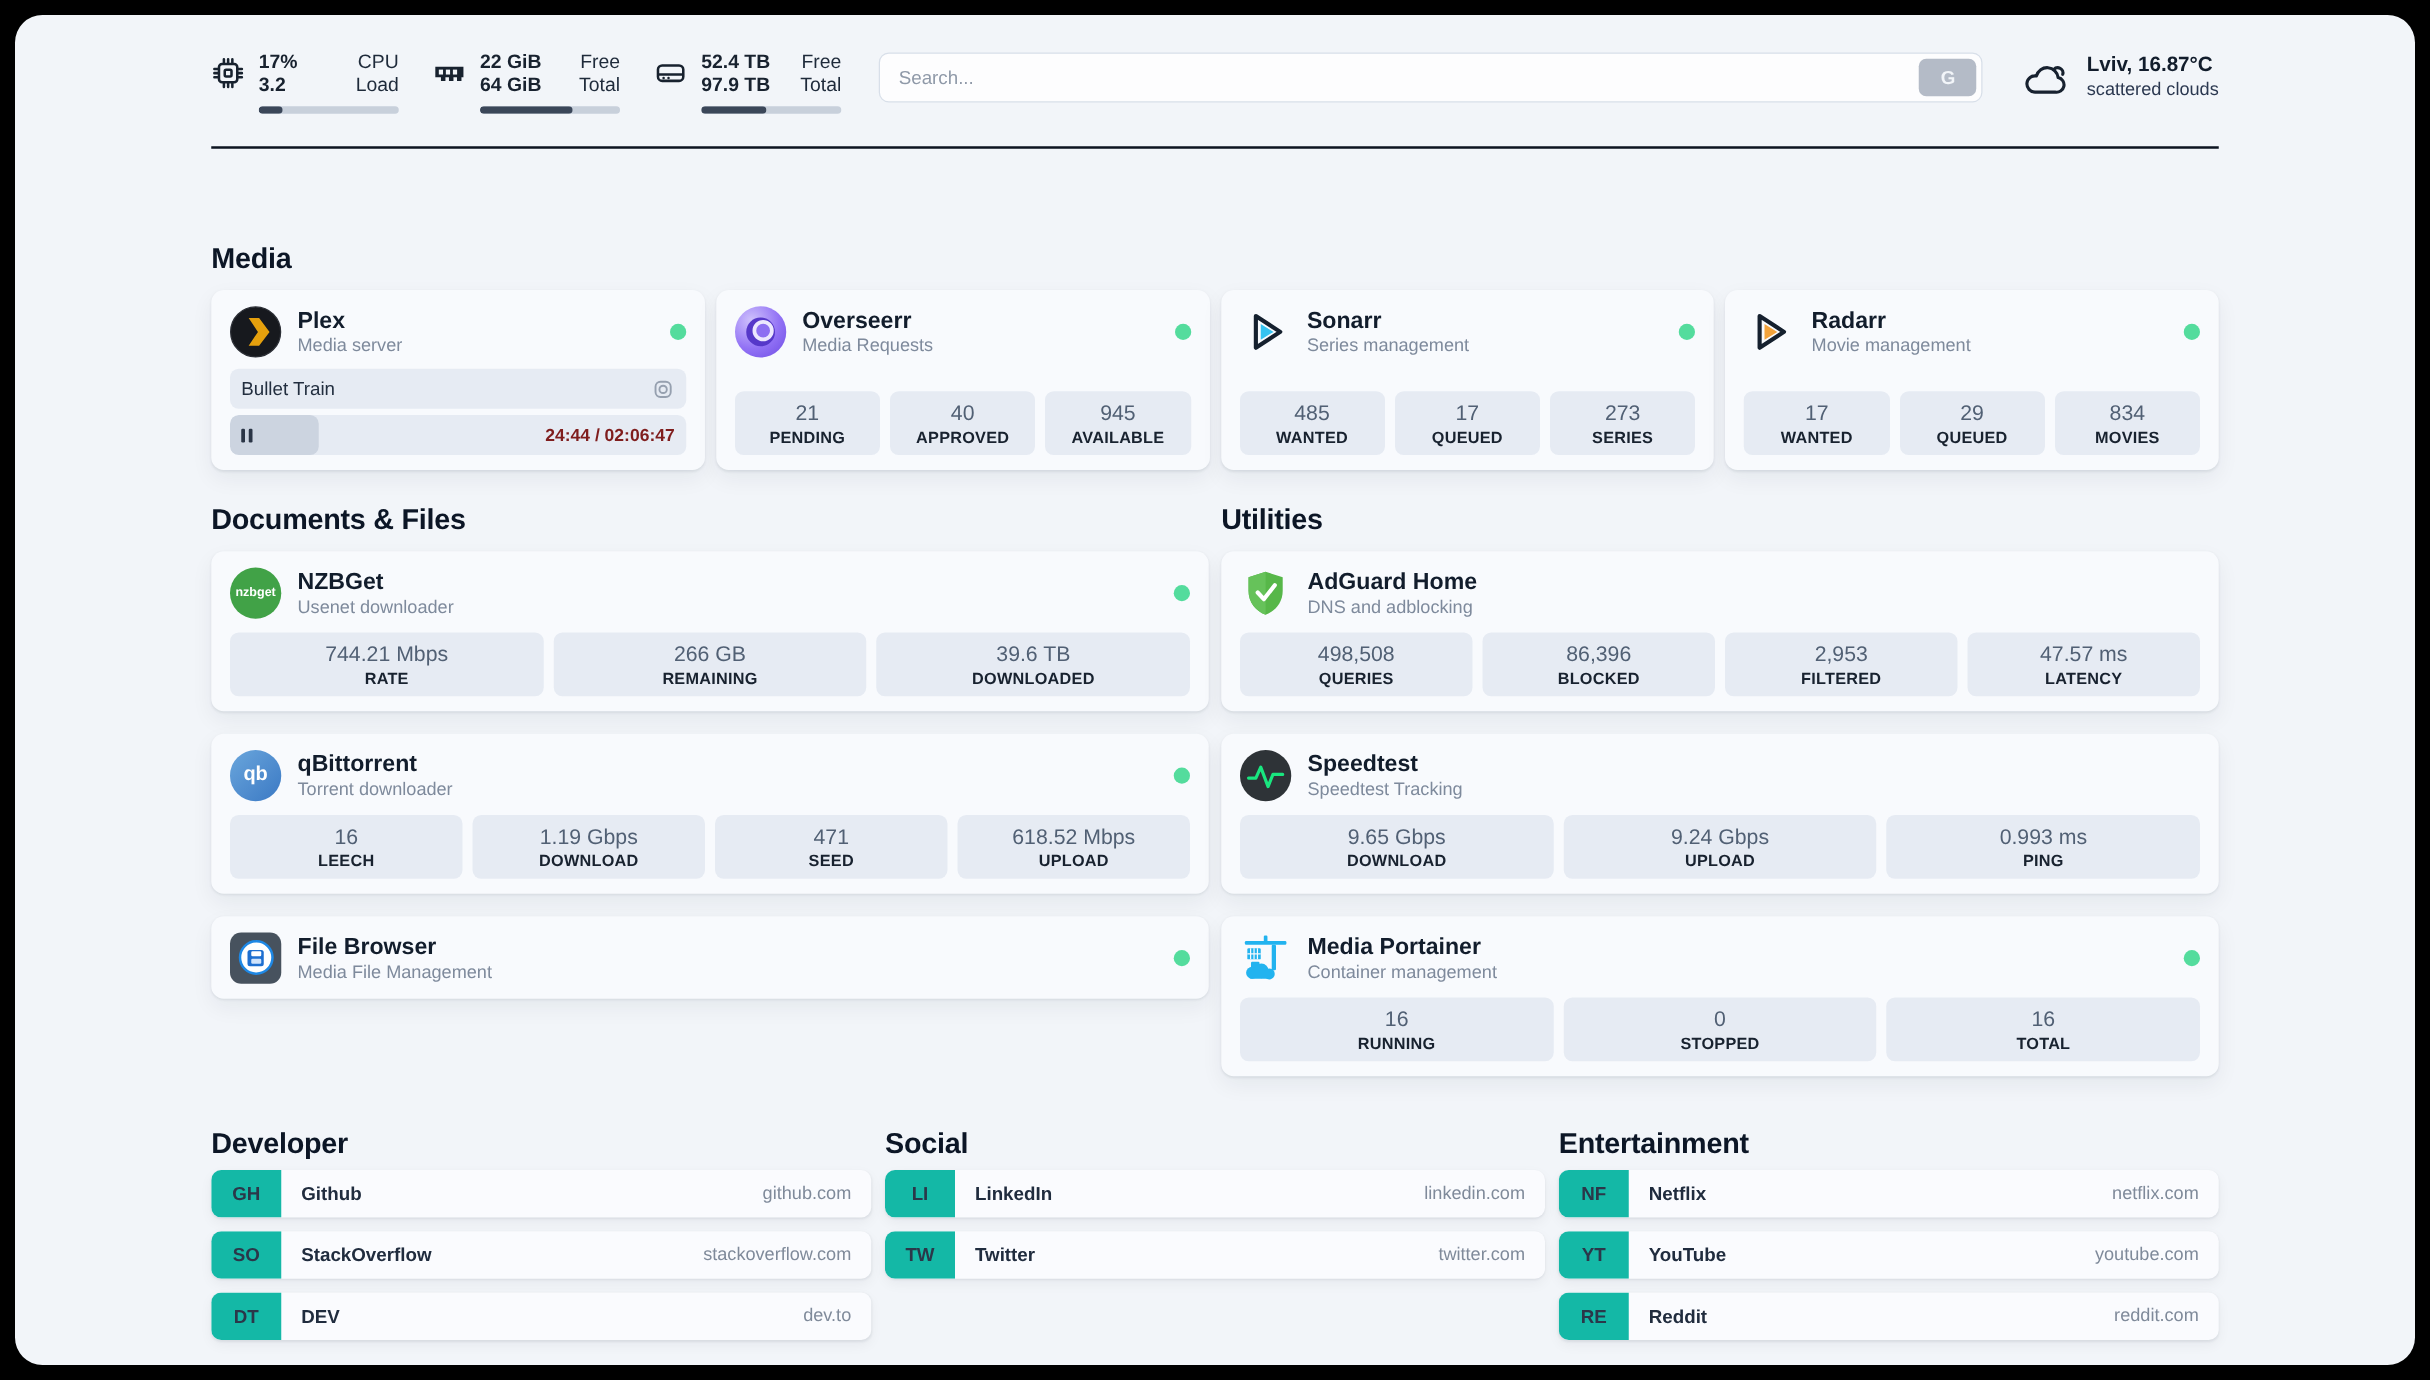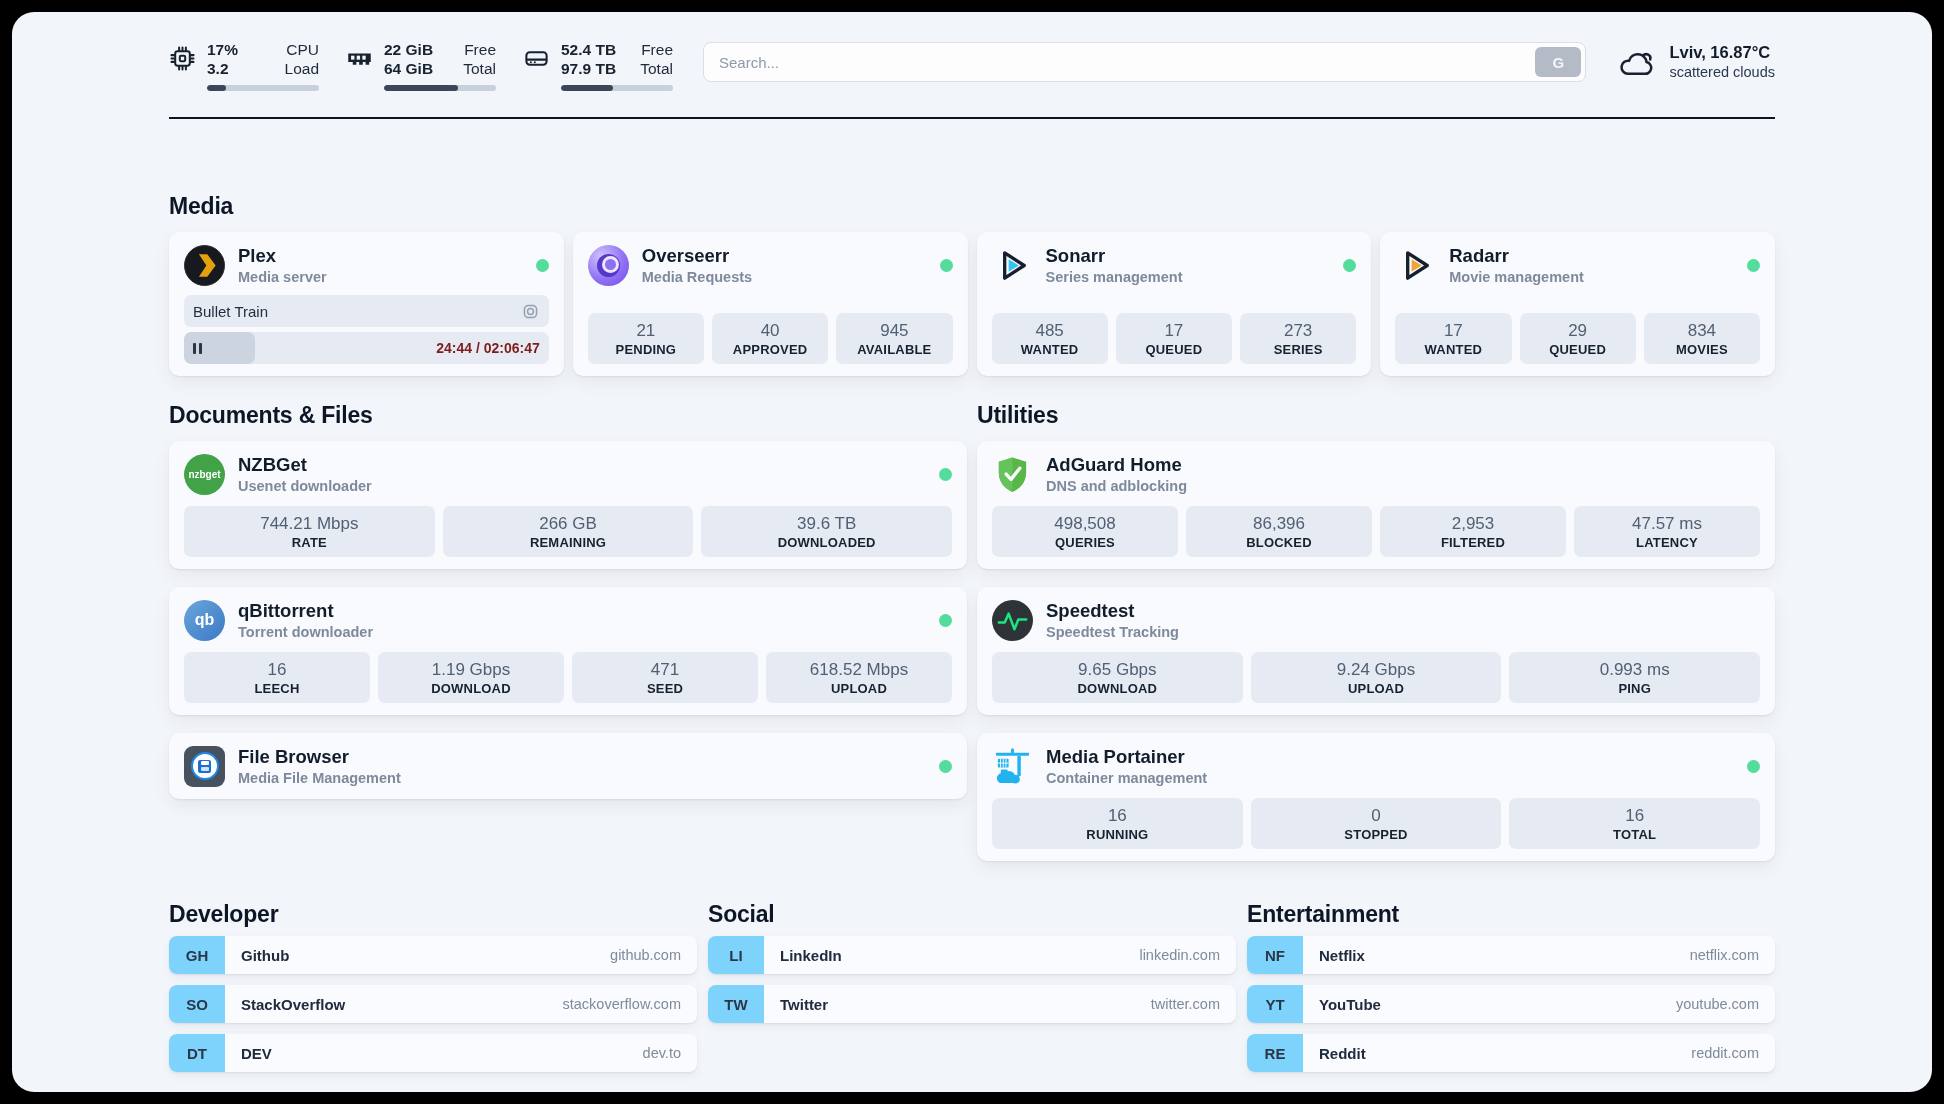--- a/index.html
+++ b/index.html
@@ -54,21 +54,21 @@
 
   .card {
     background:#f8fafd; border-radius:10px; padding:12px 15px;
     box-shadow:0 1px 2px rgba(18,28,48,.08), 0 7px 18px rgba(18,28,48,.06);
     display:flex; flex-direction:column;
   }
   .card-head { display:flex; align-items:center; gap:13px; }
   .app-icon { width:41px; height:41px; flex:none; position:relative; }
   .app-icon svg { width:100%; height:100%; display:block; }
   .app-name { font-size:18.5px; font-weight:700; color:#121d2c; line-height:23px; }
-  .app-desc { font-size:14.5px; font-weight:700; color:#7e8a9c; line-height:18px; margin-top:1px; }
+  .app-desc { font-size:14.5px; font-weight:400; color:#7e8a9c; line-height:18px; margin-top:1px; }
   .dot { width:13px; height:13px; border-radius:50%; background:#54dc9d; margin-left:auto; flex:none; align-self:center; }
 
   .stats { display:flex; gap:8px; margin-top:auto; padding-top:11px; }
   .stat { flex:1; background:#e6ebf3; border-radius:7px; text-align:center; padding:7px 4px 6px; }
   .stat-v { font-size:17px; font-weight:500; color:#51607а; }
   .stat-v { font-size:17px; font-weight:500; color:#516074; line-height:21px; }
   .stat-l { font-size:13px; font-weight:700; color:#18222f; line-height:16px; margin-top:1px; letter-spacing:.2px; }
 
   
   .plex-rows { margin-top:auto; padding-top:9px; display:flex; flex-direction:column; gap:5px; }
@@ -90,21 +90,21 @@
   .col .card + .card { margin-top:18px; }
 
   
   .cols3 { display:grid; grid-template-columns:repeat(3,1fr); column-gap:11px; margin-top:40px; align-items:start; }
   .linkrow {
     margin-top:11px; height:38px; background:#fafbfe; border-radius:8px; display:flex; align-items:center;
     box-shadow:0 1px 2px rgba(18,28,48,.07), 0 4px 10px rgba(18,28,48,.05); overflow:hidden; cursor:pointer;
   }
   .cols3 .linkrow:first-of-type { margin-top:8px; }
   .abbr {
-    width:56px; height:100%; background:#7dd3fc; display:flex; align-items:center; justify-content:center;
+    width:56px; height:100%; background:#14b8a6; display:flex; align-items:center; justify-content:center;
     font-size:15px; font-weight:600; color:#2b3749; flex:none;
   }
   .link-label { margin-left:16px; font-size:15px; font-weight:600; color:#202c3e; }
   .link-url { margin-left:auto; margin-right:16px; font-size:14.5px; font-weight:500; color:#7f8a9a; }
 
   
   .icon-circle { width:41px; height:41px; border-radius:50%; display:flex; align-items:center; justify-content:center; }
   .plex-ic { background:#17191e; border:1.5px solid #2c2f36; }
   .ovs-ic { background:radial-gradient(circle at 32% 28%, #cfc2fc, #9272f5 55%, #6d4be4); position:relative; overflow:hidden; }
   .ovs-eye { position:absolute; width:23px; height:23px; border-radius:50%; background:#5638c9; left:9px; top:9px; }

